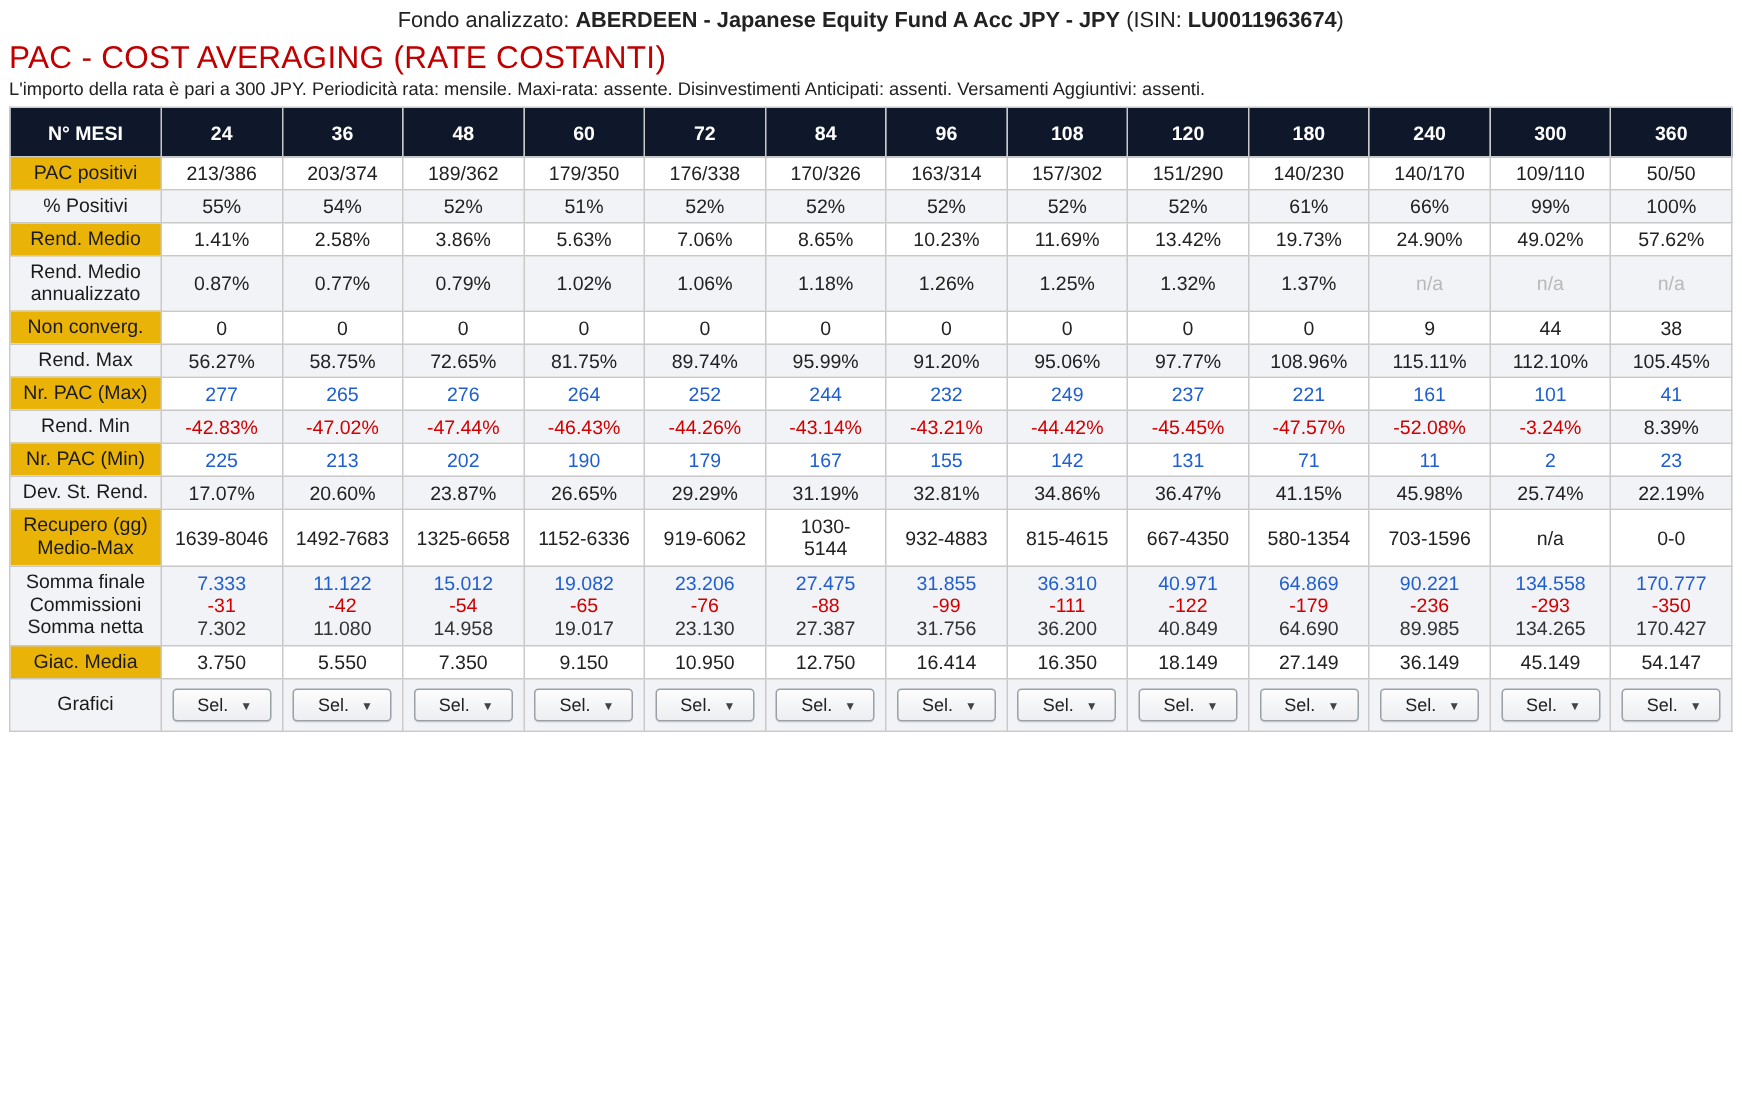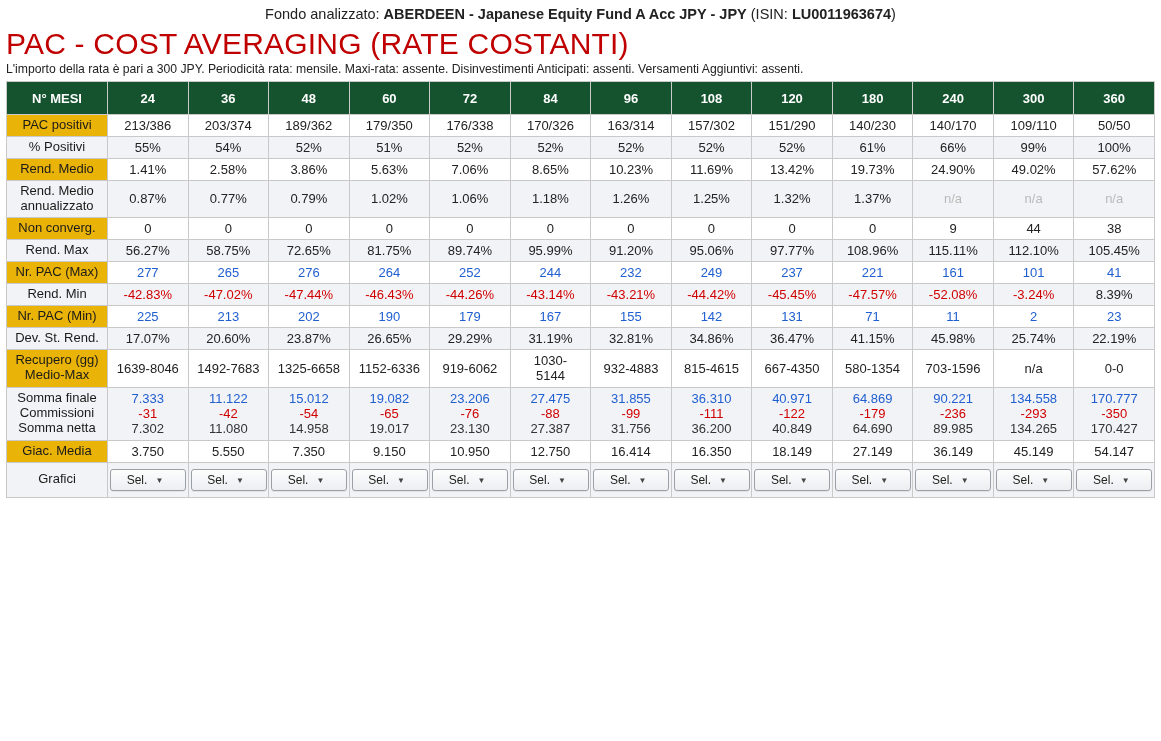--- a/index.html
+++ b/index.html
@@ -27,21 +27,21 @@
     color: #222;
     padding-top: 6px;
     padding-bottom: 2px;
     white-space: nowrap;
   }
   .fund-line .strong {
     font-weight: bold;
   }
   .title {
     color: #c00000;
-    font-size: 30px;
+    font-size: 21px;
     padding-left: 6px;
     margin-top: 3px;
     margin-bottom: 1px;
     letter-spacing: 0.2px;
   }
   .subtitle {
     font-size: 12.2px;
     color: #222;
     padding-left: 6px;
     margin-bottom: 5px;
@@ -55,21 +55,21 @@
     border: 1px solid #8a8a8a;
   }
   table.pac th, table.pac td {
     border: 1px solid #c9c9c9;
     text-align: center;
     vertical-align: middle;
     font-size: 13px;
     padding: 3px 2px;
   }
   thead th {
-    background: #14532d;
+    background: #0f172a;
     color: #ffffff;
     font-weight: bold;
     font-size: 13px;
     height: 26px;
     border: 1px solid #17255c;
     border-bottom: 2px solid #17255c;
   }
   thead th.rowhead {
     text-align: center;
   }
@@ -99,21 +99,21 @@
   }
   .multi .l1 { color: #1f5fd0; }
   .multi .l2 { color: #d00000; }
   .multi .l3 { color: #333; }
   .stacked {
     line-height: 1.18;
   }
   .selbtn {
     display: inline-block;
     min-width: 52px;
-    padding: 3px 14px 3px 8px;
+    padding: 3px 4px 3px 8px;
     border: 1px solid #9aa0a6;
     border-radius: 3px;
     background: linear-gradient(#fdfdfd, #eceef1);
     font-size: 12px;
     color: #222;
     box-shadow: 0 1px 0 rgba(0,0,0,0.06);
     cursor: pointer;
     white-space: nowrap;
   }
   .selbtn .caret {

